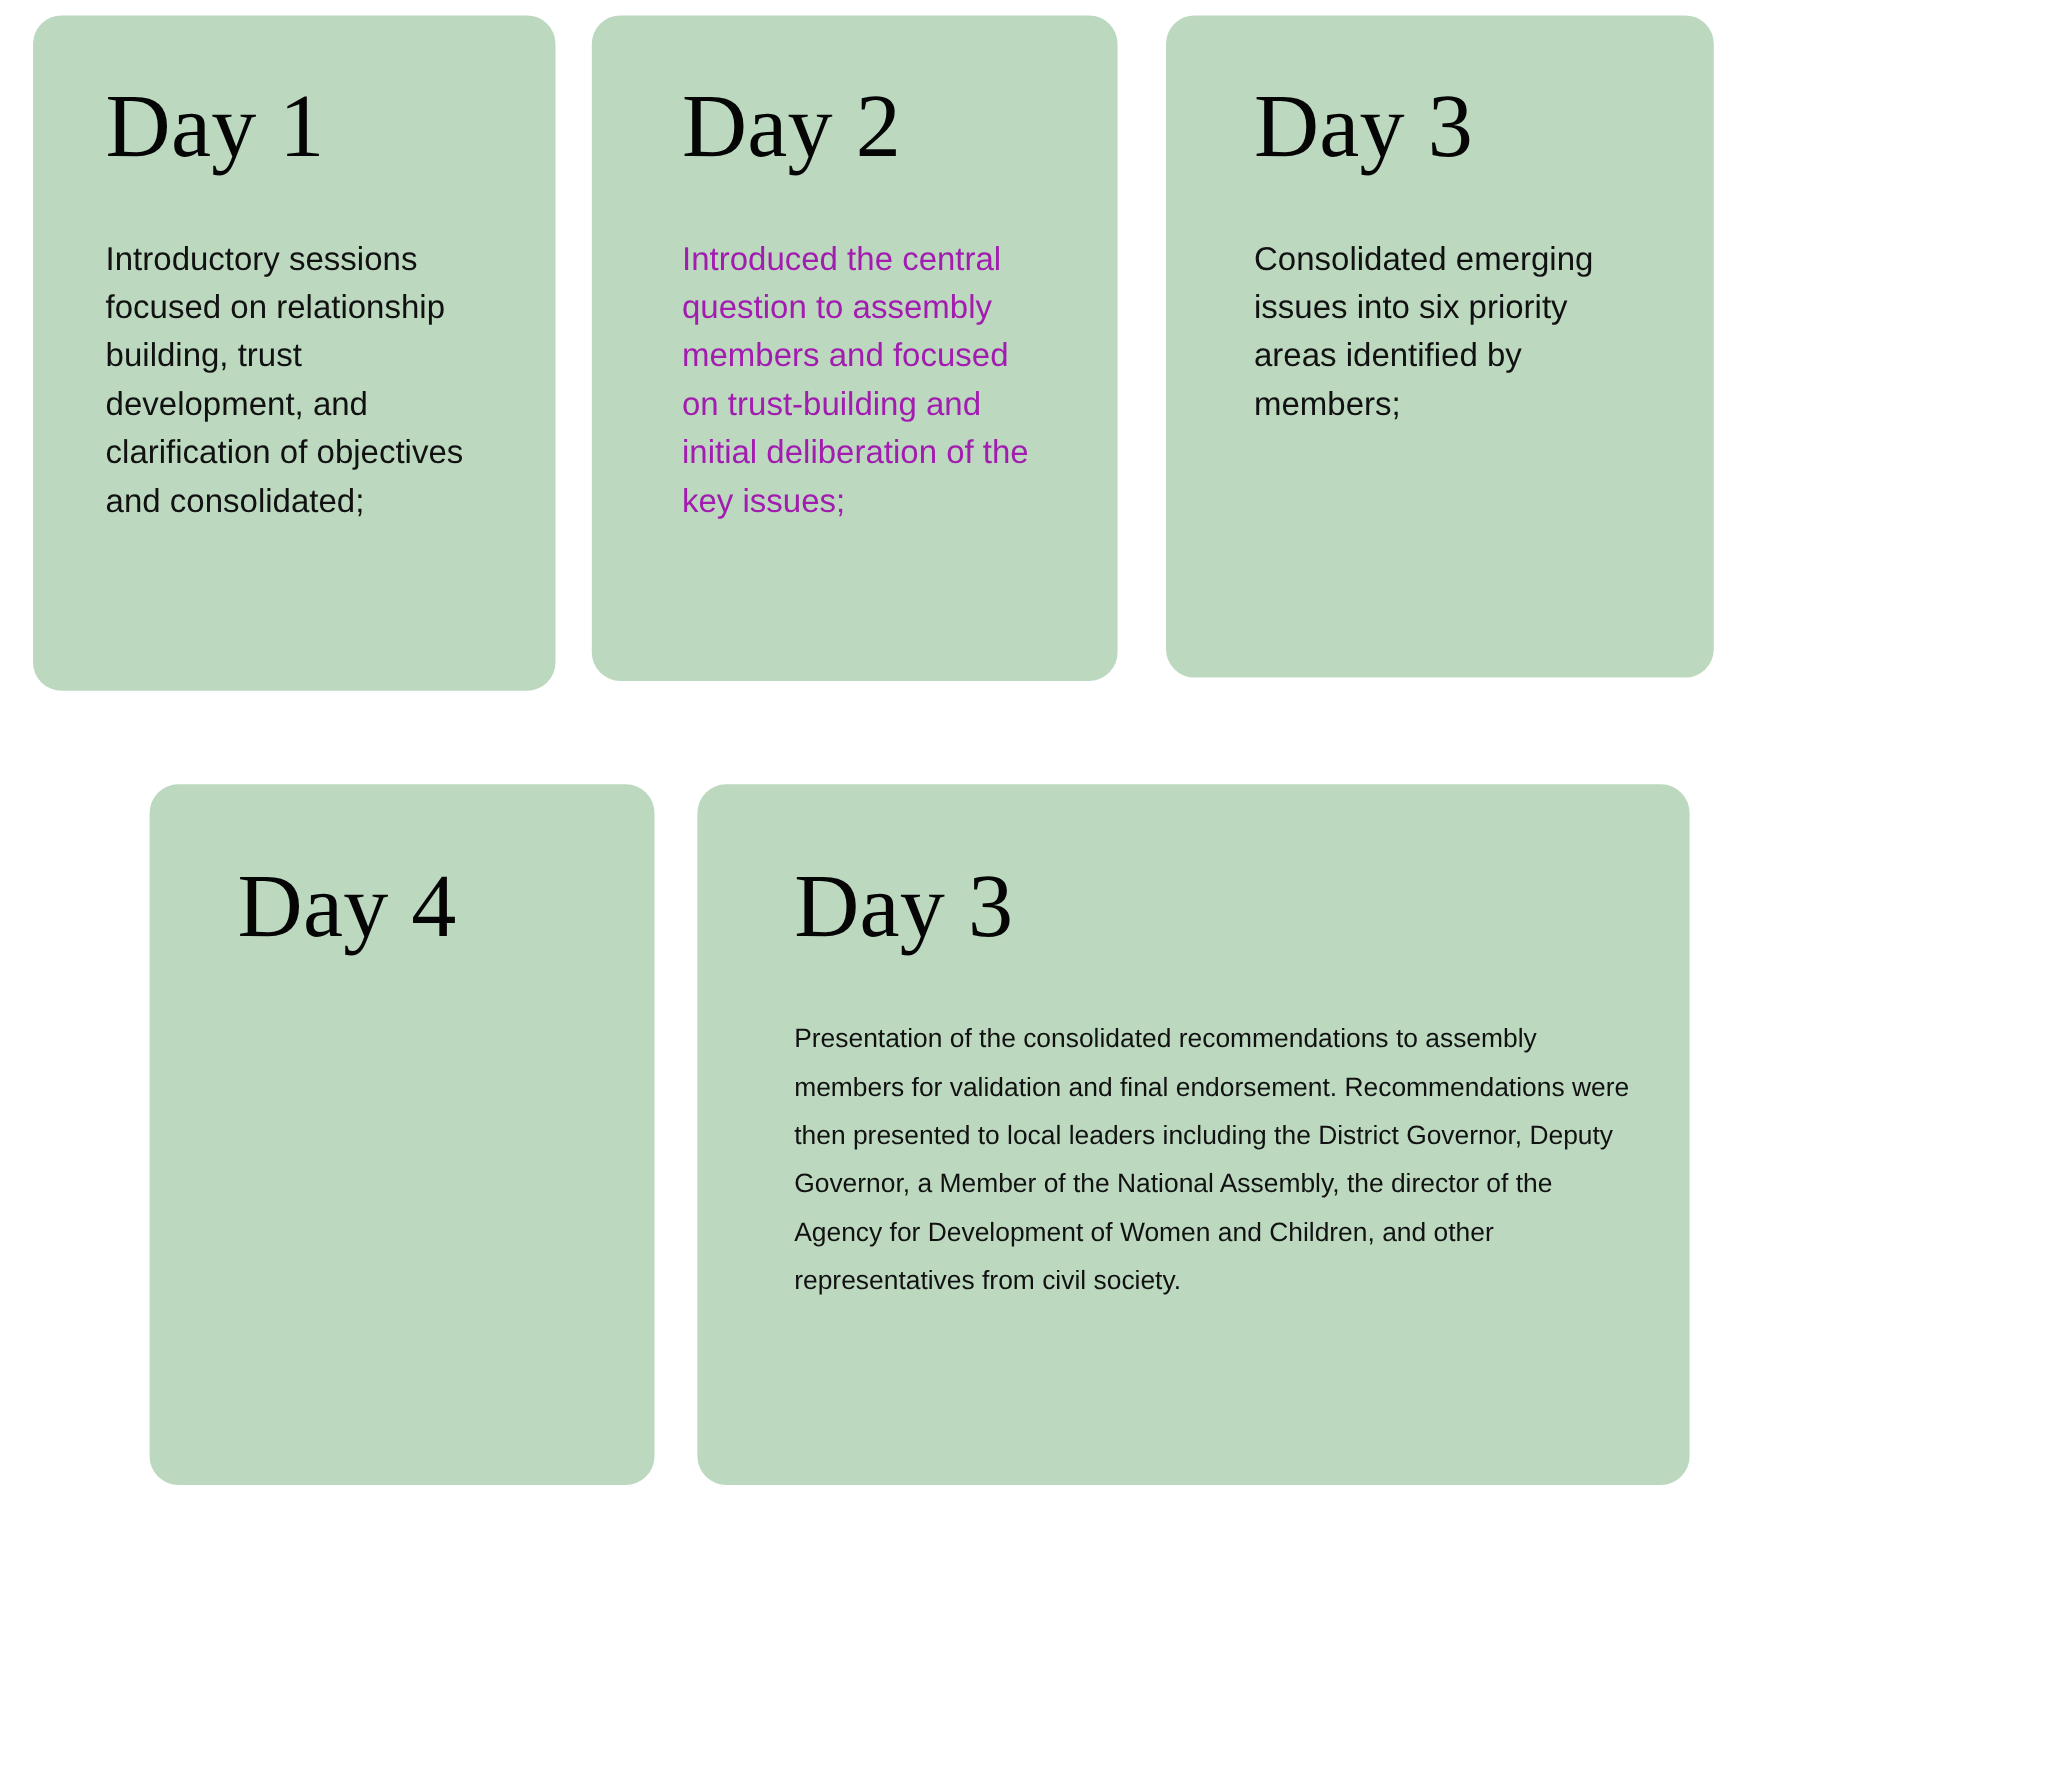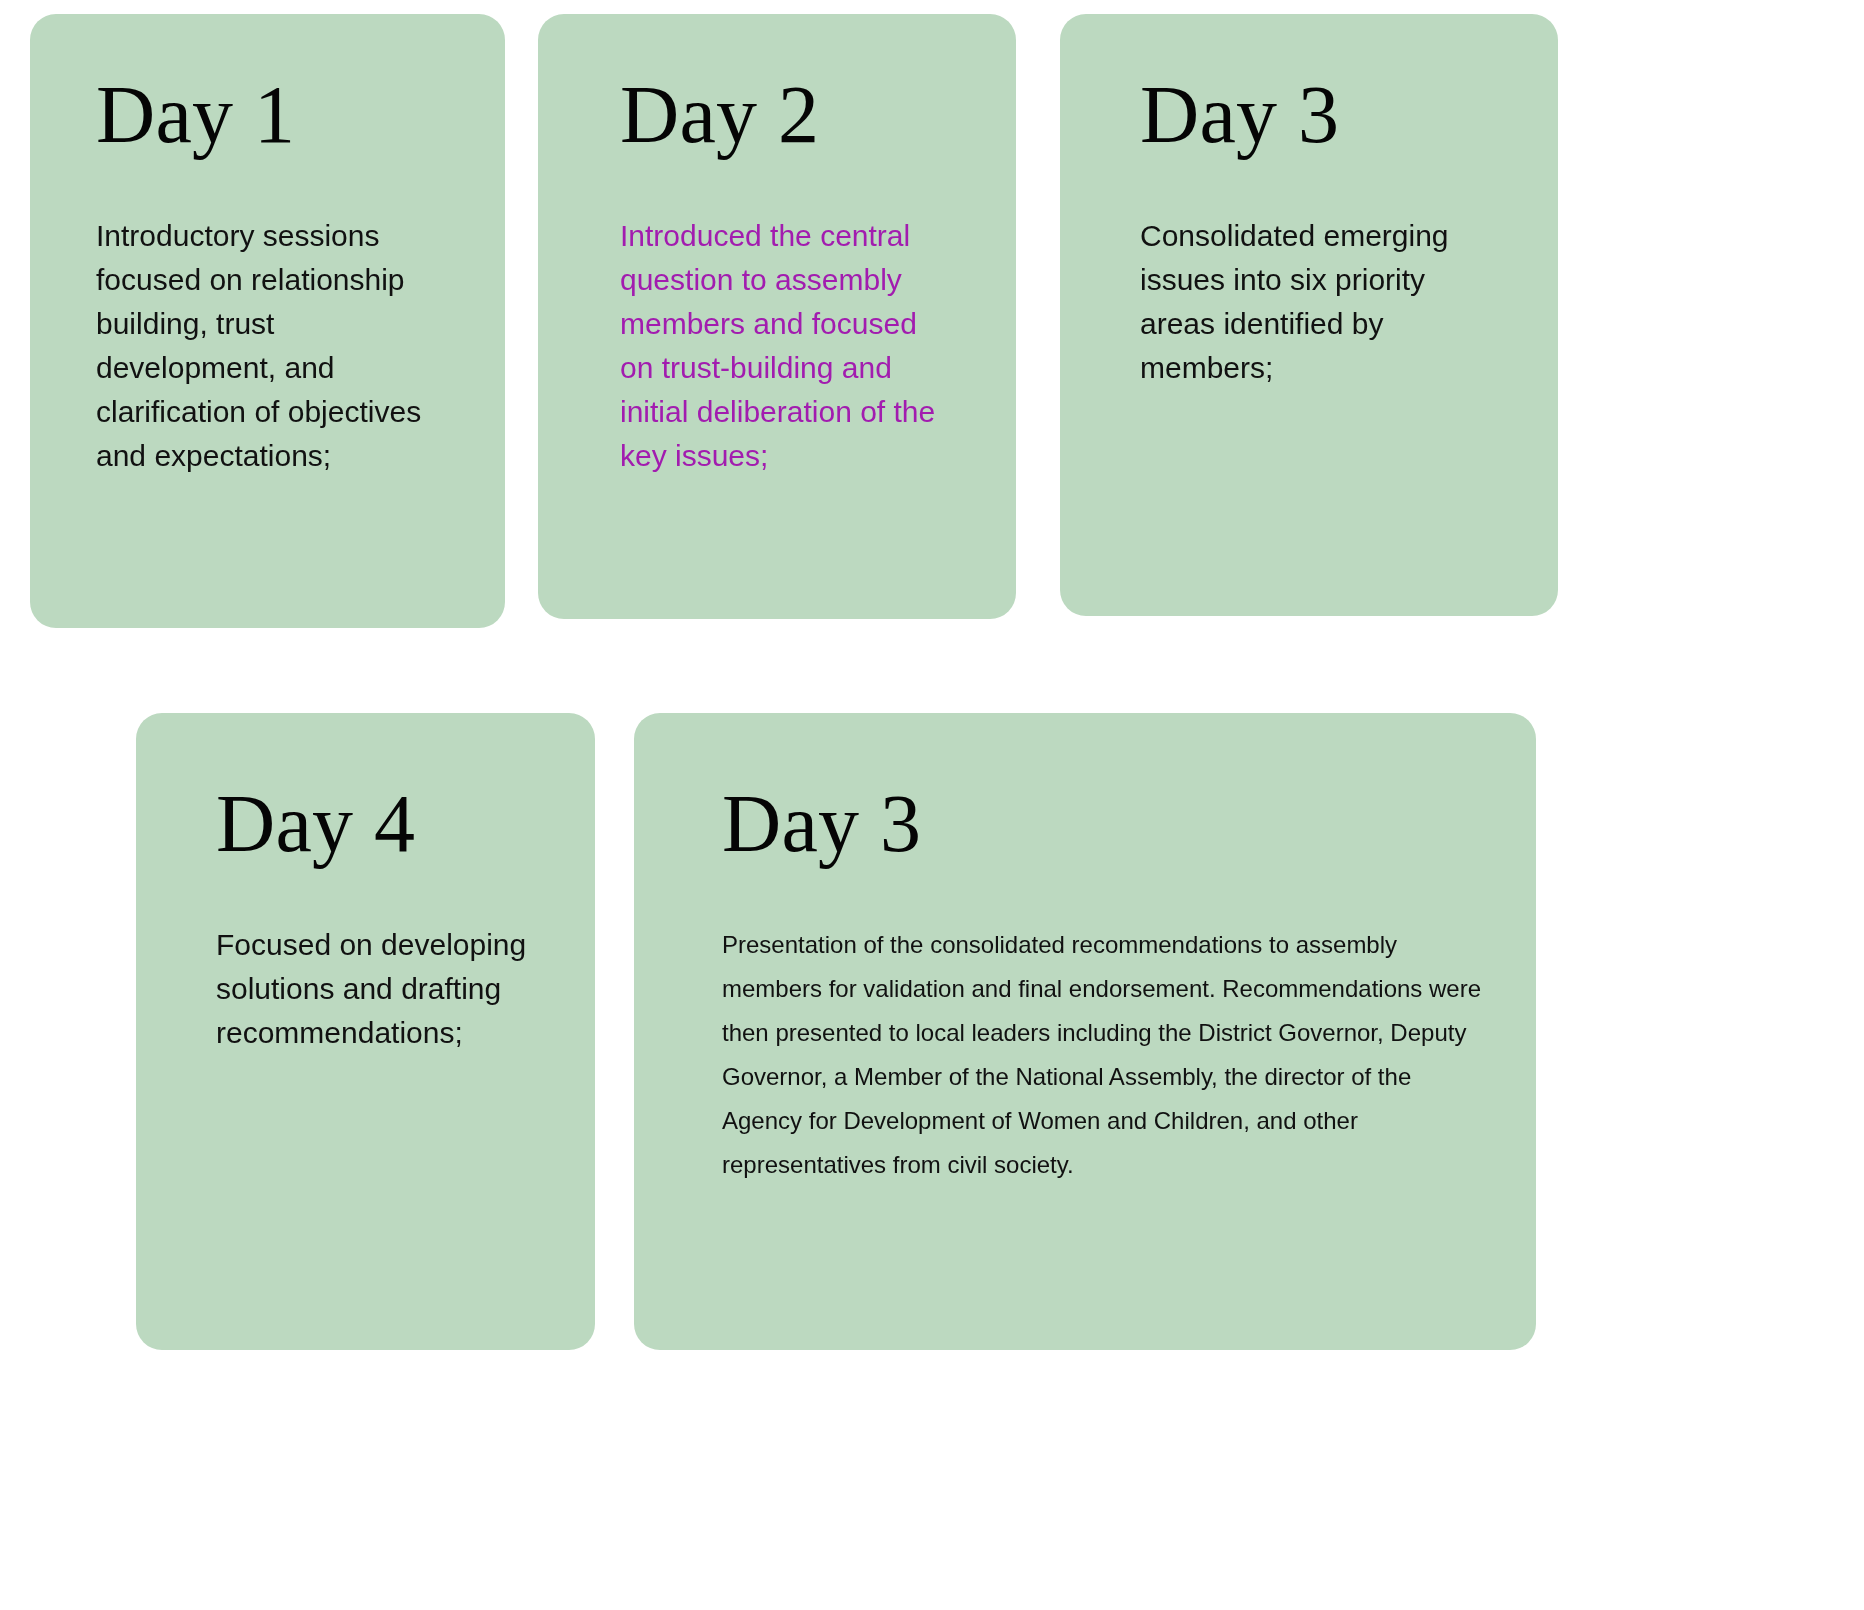--- a/index.html
+++ b/index.html
@@ -95,42 +95,41 @@
   #card-day-5 .card-inner { top: 70px; }
 </style>
 </head>
 <body>
 
 <div class="board" style="background: rgb(255, 255, 255);">
 
   <div class="card" id="card-day-1" style="background: rgb(188, 217, 192);">
     <div class="card-inner">
       <h2 class="day-title" style="color: rgb(5, 5, 5);">Day 1</h2>
-      <p class="day-body" style="color: rgb(17, 17, 17);">Introductory sessions focused on relationship building, trust development, and clarification of objectives and expectations;</p>
+      <p class="day-body" style="color: rgb(17, 17, 17);">Introductory sessions focused on relationship building, trust development, and clarification of objectives and consolidated;</p>
     </div>
   </div>
 
   <div class="card" id="card-day-2" style="background: rgb(188, 217, 192);">
     <div class="card-inner">
       <h2 class="day-title" style="color: rgb(5, 5, 5);">Day 2</h2>
       <p class="day-body" style="color: #a21caf;">Introduced the central question to assembly members and focused on trust-building and initial deliberation of the key issues;</p>
     </div>
   </div>
 
   <div class="card" id="card-day-3" style="background: rgb(188, 217, 192);">
     <div class="card-inner">
       <h2 class="day-title" style="color: rgb(5, 5, 5);">Day 3</h2>
       <p class="day-body" style="color: rgb(17, 17, 17);">Consolidated emerging issues into six priority areas identified by members;</p>
     </div>
   </div>
 
   <div class="card" id="card-day-4" style="background: rgb(188, 217, 192);">
     <div class="card-inner">
       <h2 class="day-title" style="color: rgb(5, 5, 5);">Day 4</h2>
-      <p class="day-body" style="color: rgb(17, 17, 17);">Focused on developing solutions and drafting recommendations;</p>
     </div>
   </div>
 
   <div class="card" id="card-day-5" style="background: rgb(188, 217, 192);">
     <div class="card-inner">
       <h2 class="day-title" style="color: rgb(5, 5, 5);">Day 3</h2>
       <p class="day-body" style="color: rgb(17, 17, 17);">Presentation of the consolidated recommendations to assembly members for validation and final endorsement. Recommendations were then presented to local leaders including the District Governor, Deputy Governor, a Member of the National Assembly, the director of the Agency for Development of Women and Children, and other representatives from civil society.</p>
     </div>
   </div>
 

